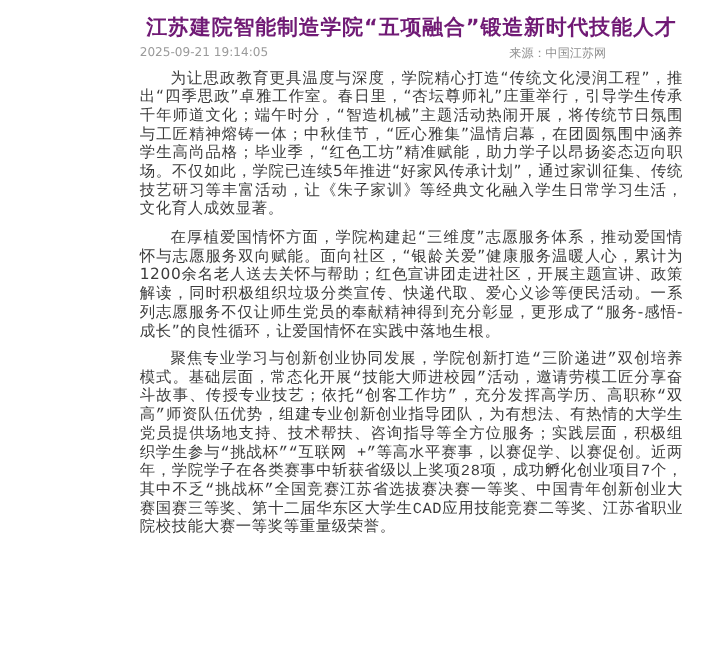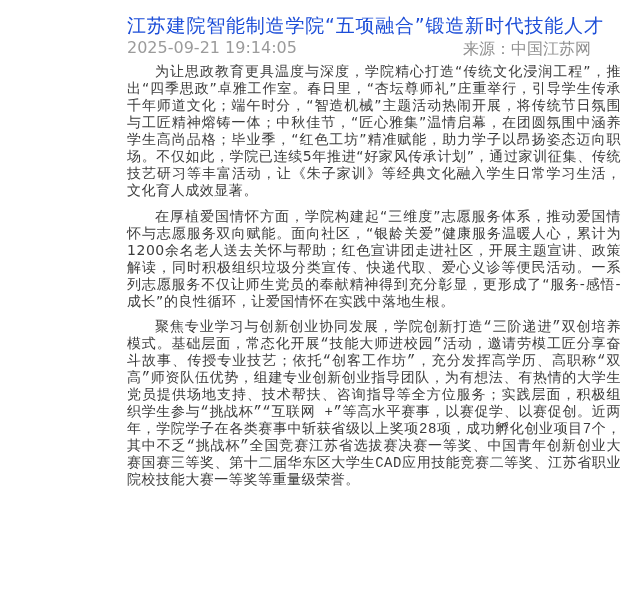--- a/index.html
+++ b/index.html
@@ -22,30 +22,31 @@
   .article {
     position: absolute;
     left: 127px;
     top: 13px;
     width: 494px;
   }
   .title {
     margin: 0;
     font-size: 19px;
     line-height: 24px;
-    font-weight: normal;
-    color: #1d4ed8;
+    font-weight: bold;
+    color: #701a75;
     letter-spacing: 0.8px;
     white-space: nowrap;
+    text-align: center;
   }
   .meta {
     position: relative;
     margin-top: 4px;
     height: 14px;
-    font-size: 16px;
+    font-size: 11px;
     line-height: 14px;
     color: #9b9b9b;
   }
   .meta .date {
     position: absolute;
     left: 0;
     top: 0;
   }
   .meta .source {
     position: absolute;

